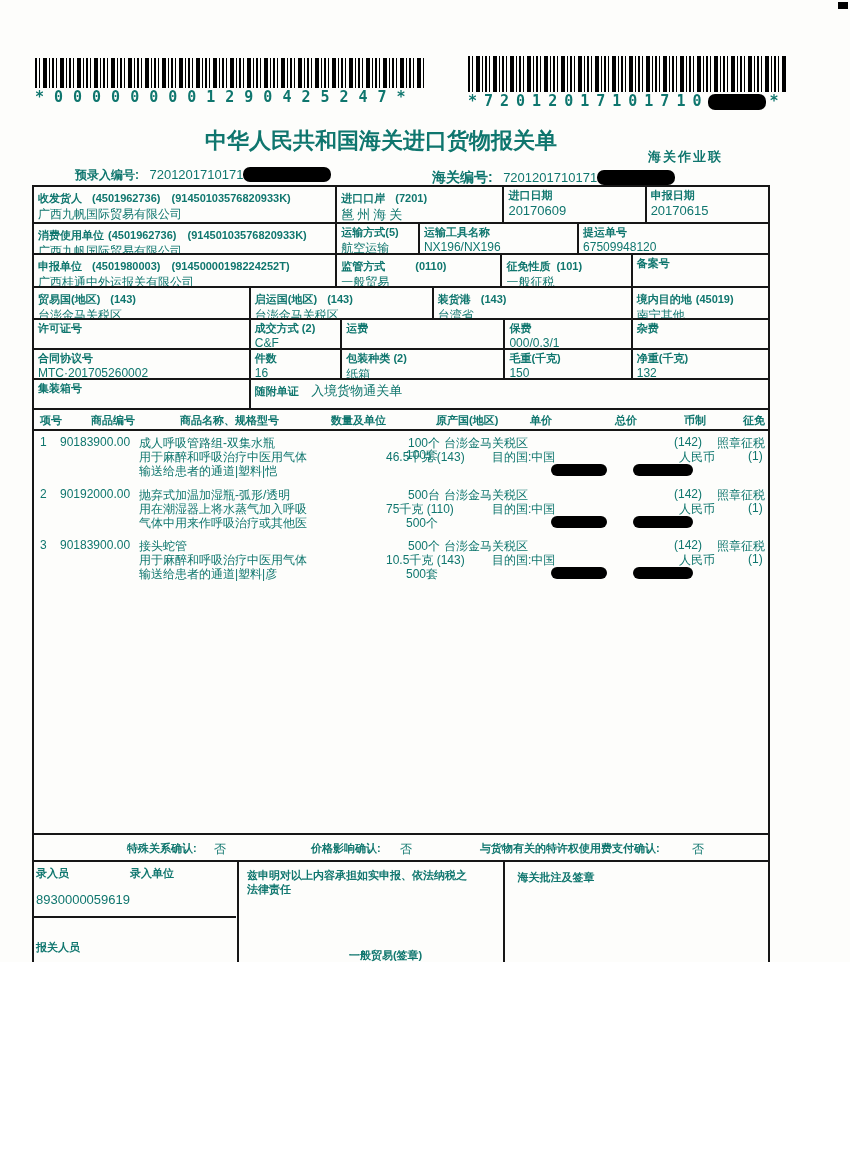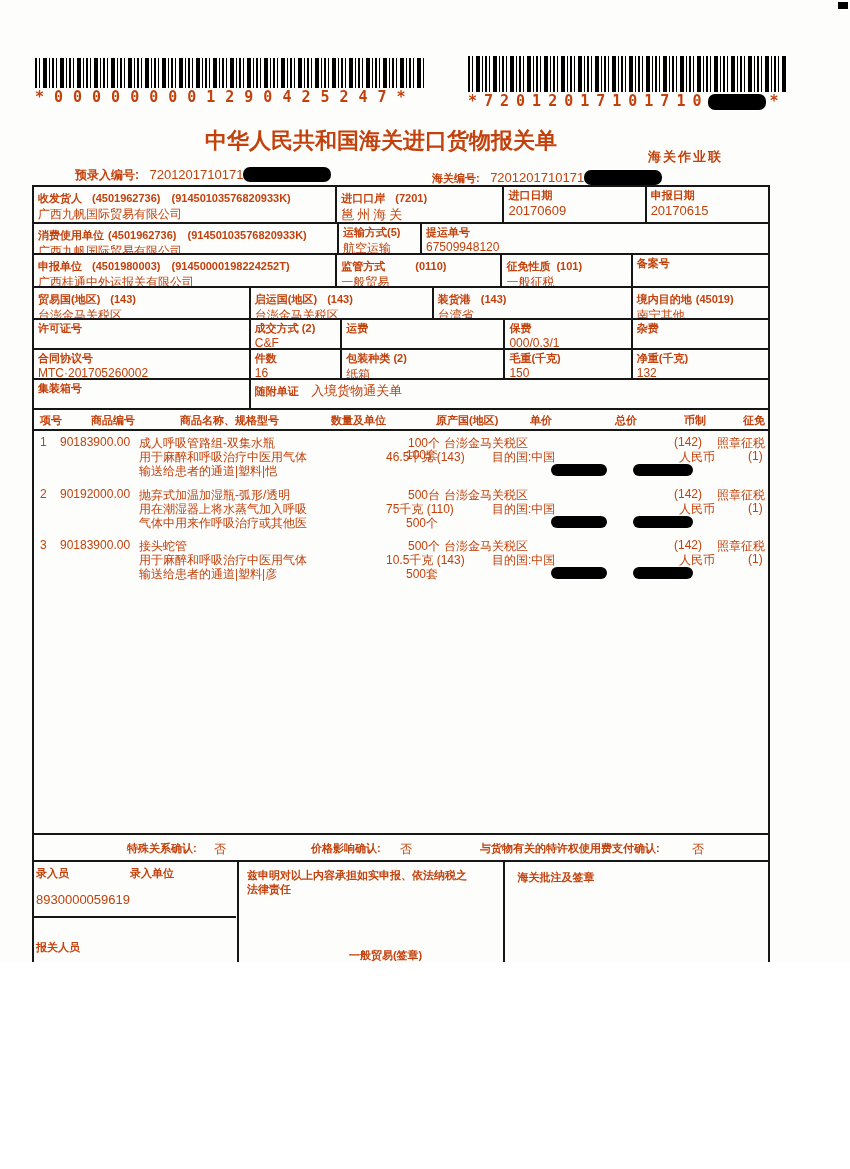--- a/index.html
+++ b/index.html
@@ -1,17 +1,17 @@
 <!DOCTYPE html>
 <html><head>
 <meta charset="utf-8">
 <style>
   html,body{margin:0;padding:0;background:#ffffff;}
   .page{position:relative;width:850px;height:962px;background:#fdfdfb;overflow:hidden;
-        font-family:"Liberation Sans","DejaVu Sans",sans-serif;color:#c2410c;}
+        font-family:"Liberation Sans","DejaVu Sans",sans-serif;color:#0f766e;}
   .abs{position:absolute;white-space:nowrap;}
   .lbl{font-weight:700;font-size:11px;}
   .val{font-size:12px;}
   .big{font-size:13px;}
   .blob{display:inline-block;background:#000;border-radius:7px;height:13px;vertical-align:middle;}
   .bars{background:repeating-linear-gradient(90deg,#000 0px,#000 2px,#fdfdfb 2px,#fdfdfb 4px,#000 4px,#000 5px,#fdfdfb 5px,#fdfdfb 8px,#000 8px,#000 12px,#fdfdfb 12px,#fdfdfb 14px,#000 14px,#000 15px,#fdfdfb 15px,#fdfdfb 17px);}
   .bcnum{font-family:"DejaVu Sans Mono","Liberation Mono",monospace;font-weight:700;font-size:15px;}
   .formtable{position:absolute;left:32px;top:185px;width:738px;border:2px solid #161616;box-sizing:border-box;background:#fdfdfb;}
   .fr{display:flex;border-bottom:2px solid #161616;box-sizing:border-box;position:relative;}
   .fr:last-child{border-bottom:none;}
@@ -39,21 +39,21 @@
   </div>
 
   <div class="abs" style="left:205px;top:126px;font-size:22px;font-weight:700;">中华人民共和国海关进口货物报关单</div>
   <div class="abs" style="left:648px;top:148px;font-size:13px;font-weight:700;letter-spacing:2px;">海关作业联</div>
 
   <div class="abs" style="left:75px;top:165px;">
     <span class="lbl" style="font-size:12px;">预录入编号:</span>
     <span class="big" style="margin-left:6px;">7201201710171</span><span class="blob" style="width:88px;height:15px;"></span>
   </div>
   <div class="abs" style="left:432px;top:168px;">
-    <span class="lbl" style="font-size:11px;">海关编号:</span>
+    <span class="lbl" style="font-size:14px;">海关编号:</span>
     <span class="big" style="margin-left:6px;">7201201710171</span><span class="blob" style="width:78px;height:15px;"></span>
   </div>
 
   <div class="formtable">
 
     <div class="fr" style="height:37px;">
       <div class="fc" style="width:305px;">
         <span class="lbl">收发货人</span><span class="codes">(4501962736)　(91450103576820933K)</span>
         <div class="val">广西九帆国际贸易有限公司</div>
       </div>
@@ -72,20 +72,24 @@
     </div>
 
     <div class="fr" style="height:31px;">
       <div class="fc" style="width:305px;">
         <span class="lbl">消费使用单位</span><span class="codes" style="margin-left:4px;">(4501962736)　(91450103576820933K)</span>
         <div class="val">广西九帆国际贸易有限公司</div>
       </div>
       <div class="fc" style="width:83px;">
         <div class="lbl">运输方式(5)</div>
         <div class="val">航空运输</div>
+      </div>
+      <div class="fc" style="width:160px;">
+        <div class="lbl">运输工具名称</div>
+        <div class="val">NX196/NX196</div>
       </div>
       <div class="fc" style="width:190px;">
         <div class="lbl">提运单号</div>
         <div class="val">67509948120</div>
       </div>
     </div>
 
     <div class="fr" style="height:33px;">
       <div class="fc" style="width:305px;">
         <span class="lbl">申报单位</span><span class="codes">(4501980003)　(91450000198224252T)</span>

